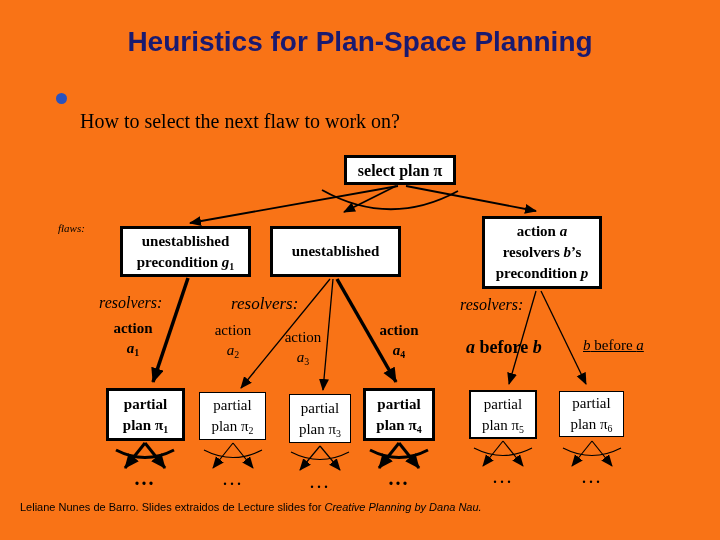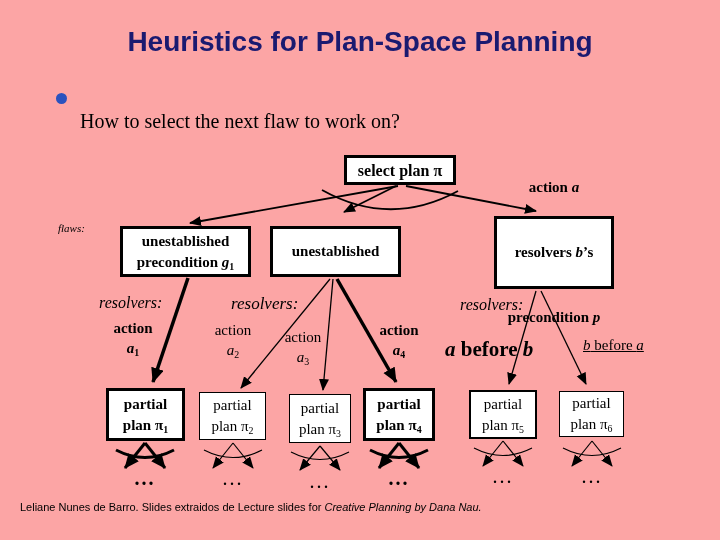--- a/index.html
+++ b/index.html
@@ -1,16 +1,16 @@
 <!DOCTYPE html>
 <html><head>
 <meta charset="utf-8">
 <style>
   html,body{margin:0;padding:0;background:#fff;}
-  .slide{position:relative;width:720px;height:540px;background:#fca5a5;overflow:hidden;
+  .slide{position:relative;width:720px;height:540px;background:#f97316;overflow:hidden;
          font-family:"Liberation Serif",serif;color:#000;}
   .title{position:absolute;top:26px;left:0;width:100%;text-align:center;
          font-family:"Liberation Sans",sans-serif;font-weight:bold;font-size:28px;
          color:#1a1a70;letter-spacing:0px;}
   .bullet-row{position:absolute;top:86px;left:56px;display:flex;align-items:flex-start;}
   .bullet-dot{width:11px;height:11px;border-radius:50%;background:#2a52be;margin-top:7px;flex:0 0 auto;}
   .bullet-text{font-size:20px;margin-left:13px;color:#000;margin-top:24px;}
   svg.edges{position:absolute;left:0;top:0;width:720px;height:540px;}
   .dbox{position:absolute;background:#fff;border:3px solid #000;text-align:center;
         display:flex;flex-direction:column;justify-content:center;
@@ -118,21 +118,21 @@
 
   <div class="dbox bold" style="left:120px;top:226px;width:125px;height:45px;">
     <div><span>unestablished</span></div>
     <div><span>precondition </span><span class="it">g</span><sub class="s">1</sub></div>
   </div>
 
   <div class="dbox bold" style="left:270px;top:226px;width:125px;height:45px;">
     <div><span>unestablished</span></div>
   </div>
 
-  <div class="dbox bold" style="left:494px;top:216px;width:114px;height:67px;gap:44px;">
+  <div class="dbox bold" style="left:482px;top:216px;width:114px;height:67px;">
     <div><span>action </span><span class="it">a</span></div>
     <div><span>resolvers </span><span class="it">b</span><span>’s</span></div>
     <div><span>precondition </span><span class="it">p</span></div>
   </div>
 
   <div class="lbl it" style="left:99px;top:294px;">resolvers:</div>
   <div class="lbl it" style="left:231px;top:294px;font-size:17px;">resolvers:</div>
   <div class="lbl it" style="left:460px;top:296px;">resolvers:</div>
 
   <div class="action-lbl bold" style="left:98px;top:318px;">
@@ -145,21 +145,21 @@
   </div>
   <div class="action-lbl" style="left:268px;top:327px;">
     <div>action</div>
     <div><span class="it">a</span><sub class="s">3</sub></div>
   </div>
   <div class="action-lbl bold" style="left:364px;top:320px;">
     <div>action</div>
     <div><span class="it">a</span><sub class="s">4</sub></div>
   </div>
 
-  <div class="lbl bold" style="left:445px;top:337px;font-size:21px;font-family:Liberation Serif, serif;">
+  <div class="lbl bold" style="left:466px;top:337px;font-size:18px;font-family:Liberation Serif, serif;">
     <span class="it">a</span><span> before </span><span class="it">b</span>
   </div>
   <div class="lbl" style="left:583px;top:337px;font-size:15px;text-decoration:underline;">
     <span class="it">b</span><span> before </span><span class="it">a</span>
   </div>
 
   <div class="dbox bold" style="left:106px;top:388px;width:73px;height:47px;">
     <div>partial</div>
     <div><span>plan π</span><sub class="s">1</sub></div>
   </div>

